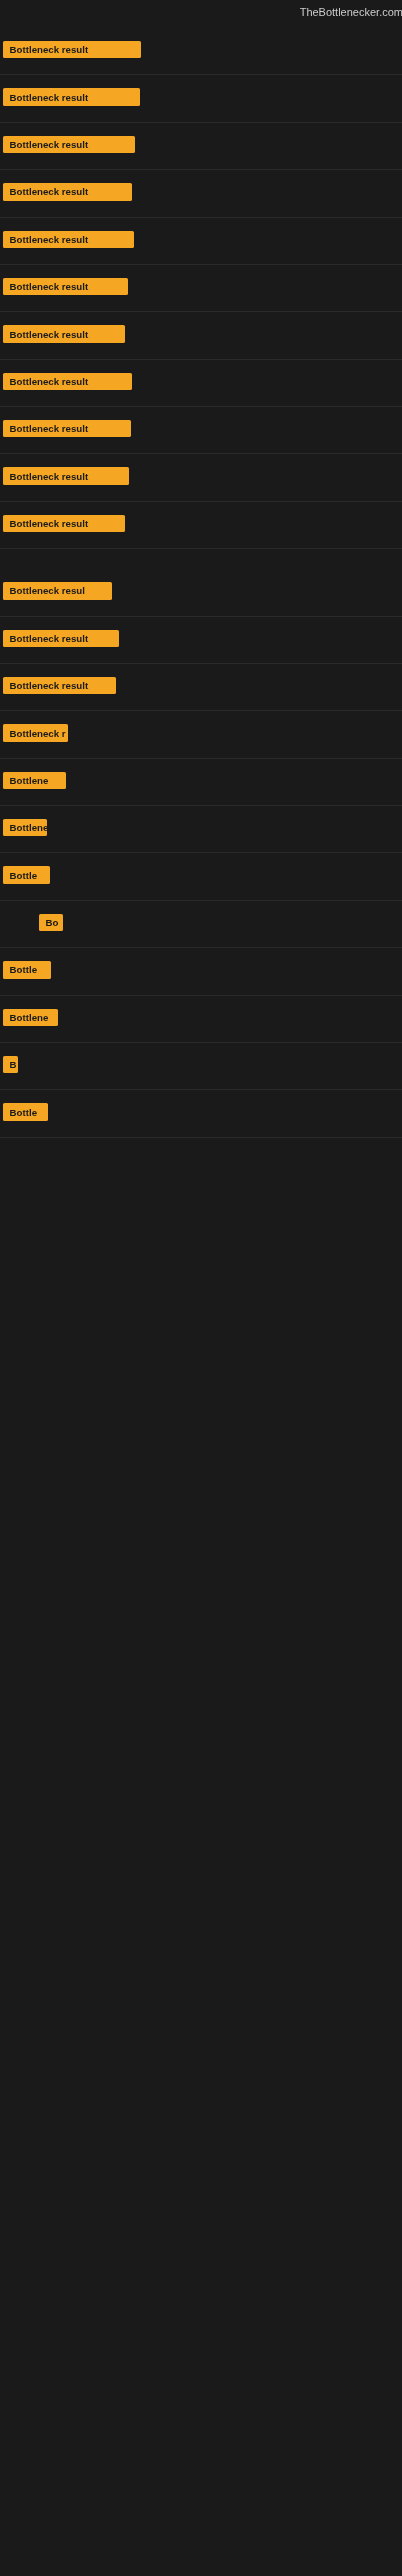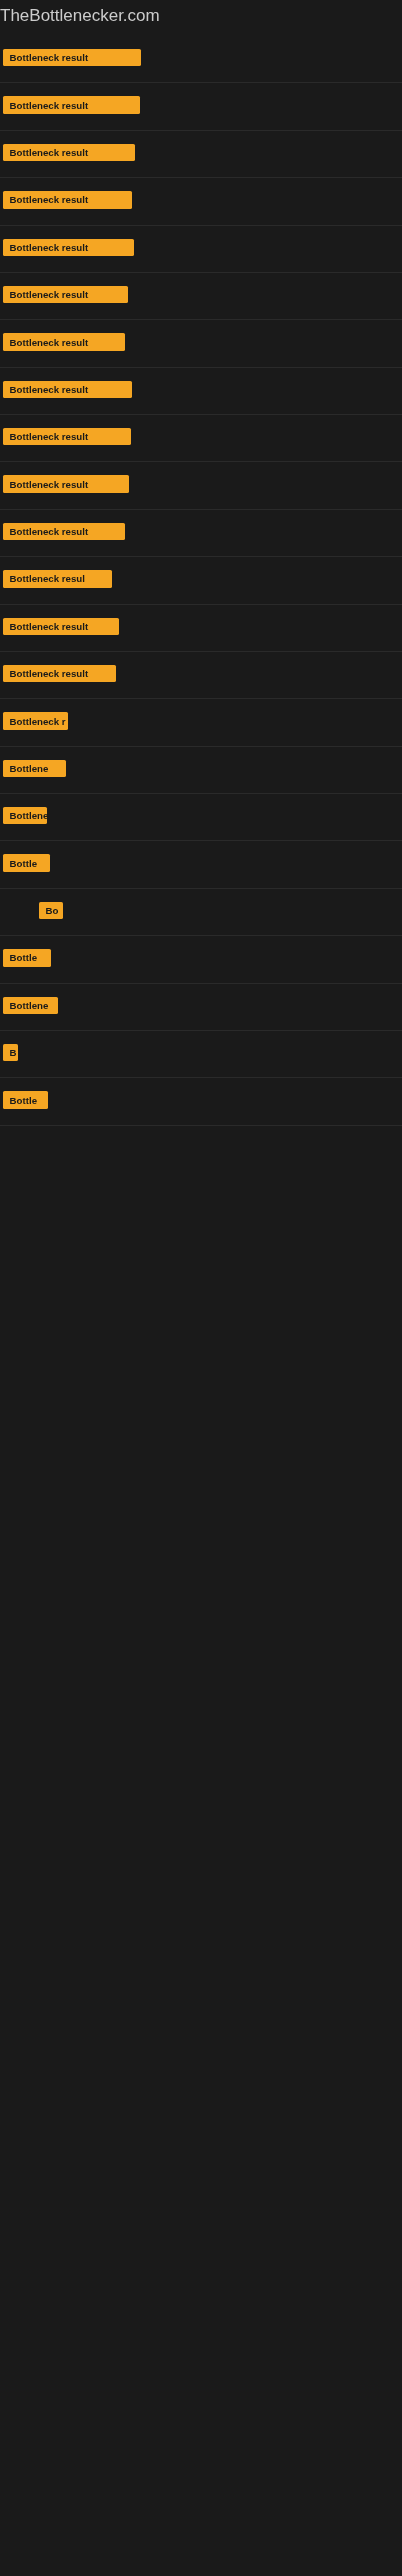--- a/index.html
+++ b/index.html
@@ -10,23 +10,23 @@
 
     body {
       background-color: #1a1a1a;
       width: 403px;
       min-height: 2576px;
       font-family: Arial, sans-serif;
       position: relative;
     }
 
     .site-title {
-      text-align: left;
+      text-align: right;
       color: #cccccc;
-      font-size: 17px;
+      font-size: 11px;
       padding: 6.4px 0 9.7px 0;
       font-weight: normal;
     }
 
     .bottleneck-badge {
       display: inline-block;
       background-color: #f5a623;
       color: #1a1a1a;
       font-size: 9.7px;
       font-weight: bold;
@@ -53,21 +53,21 @@
     <div class="item-row" style="padding-top: 13px; padding-bottom: 13px;"><div class="bottleneck-badge" style="max-width: 137px; width: 137px;">Bottleneck result</div></div>
     <div class="item-row" style="padding-top: 13px; padding-bottom: 13px;"><div class="bottleneck-badge" style="max-width: 132px; width: 132px;">Bottleneck result</div></div>
     <div class="item-row" style="padding-top: 13px; padding-bottom: 13px;"><div class="bottleneck-badge" style="max-width: 129px; width: 129px;">Bottleneck result</div></div>
     <div class="item-row" style="padding-top: 13px; padding-bottom: 13px;"><div class="bottleneck-badge" style="max-width: 131px; width: 131px;">Bottleneck result</div></div>
     <div class="item-row" style="padding-top: 13px; padding-bottom: 13px;"><div class="bottleneck-badge" style="max-width: 125px; width: 125px;">Bottleneck result</div></div>
     <div class="item-row" style="padding-top: 13px; padding-bottom: 13px;"><div class="bottleneck-badge" style="max-width: 122px; width: 122px;">Bottleneck result</div></div>
     <div class="item-row" style="padding-top: 13px; padding-bottom: 13px;"><div class="bottleneck-badge" style="max-width: 129px; width: 129px;">Bottleneck result</div></div>
     <div class="item-row" style="padding-top: 13px; padding-bottom: 13px;"><div class="bottleneck-badge" style="max-width: 128px; width: 128px;">Bottleneck result</div></div>
     <div class="item-row" style="padding-top: 13px; padding-bottom: 13px;"><div class="bottleneck-badge" style="max-width: 126px; width: 126px;">Bottleneck result</div></div>
     <div class="item-row" style="padding-top: 13px; padding-bottom: 13px;"><div class="bottleneck-badge" style="max-width: 122px; width: 122px;">Bottleneck result</div></div>
-    <div class="item-row" style="padding-top: 13px; padding-bottom: 13px;"><div class="bottleneck-badge" style="max-width: 119px; width: 109px;">Bottleneck resul</div></div>
+    <div class="item-row" style="padding-top: 13px; padding-bottom: 13px;"><div class="bottleneck-badge" style="max-width: 119px; width: 109px; margin-top: 20px;">Bottleneck resul</div></div>
     <div class="item-row" style="padding-top: 13px; padding-bottom: 13px;"><div class="bottleneck-badge" style="max-width: 116px; width: 116px;">Bottleneck result</div></div>
     <div class="item-row" style="padding-top: 13px; padding-bottom: 13px;"><div class="bottleneck-badge" style="max-width: 113px; width: 113px;">Bottleneck result</div></div>
     <div class="item-row" style="padding-top: 13px; padding-bottom: 13px;"><div class="bottleneck-badge" style="max-width: 81px; width: 65px;">Bottleneck r</div></div>
     <div class="item-row" style="padding-top: 13px; padding-bottom: 13px;"><div class="bottleneck-badge" style="max-width: 63px; width: 63px;">Bottlene</div></div>
     <div class="item-row" style="padding-top: 13px; padding-bottom: 13px;"><div class="bottleneck-badge" style="max-width: 60px; width: 44px;">Bottleneck</div></div>
     <div class="item-row" style="padding-top: 13px; padding-bottom: 13px;"><div class="bottleneck-badge" style="max-width: 47px; width: 47px;">Bottle</div></div>
     <div class="item-row" style="padding-top: 13px; padding-bottom: 13px;"><div class="bottleneck-badge" style="max-width: 24px; width: 24px; margin-left: 36px;">Bo</div></div>
     <div class="item-row" style="padding-top: 13px; padding-bottom: 13px;"><div class="bottleneck-badge" style="max-width: 48px; width: 48px;">Bottle</div></div>
     <div class="item-row" style="padding-top: 13px; padding-bottom: 13px;"><div class="bottleneck-badge" style="max-width: 55px; width: 55px;">Bottlene</div></div>
     <div class="item-row" style="padding-top: 13px; padding-bottom: 13px;"><div class="bottleneck-badge" style="max-width: 14.5px; width: 14.5px;">B</div></div>

